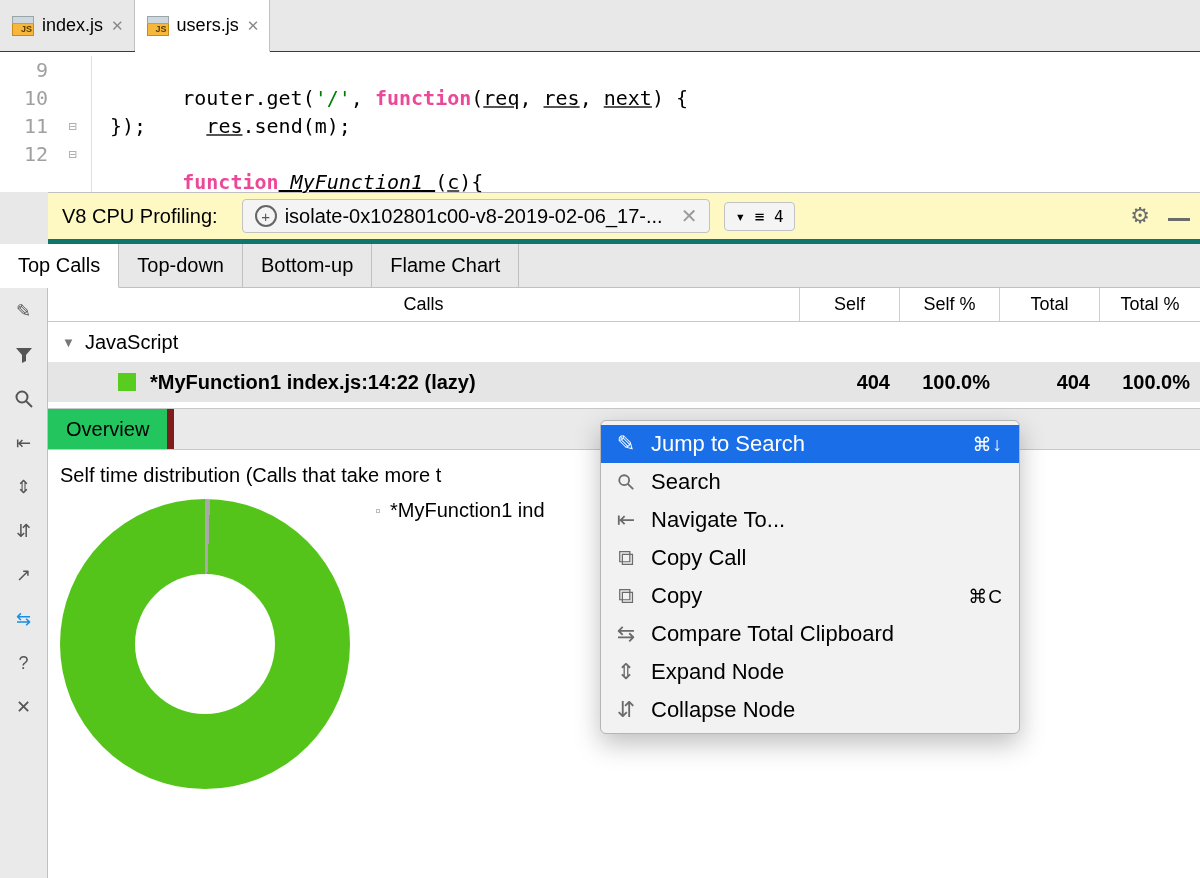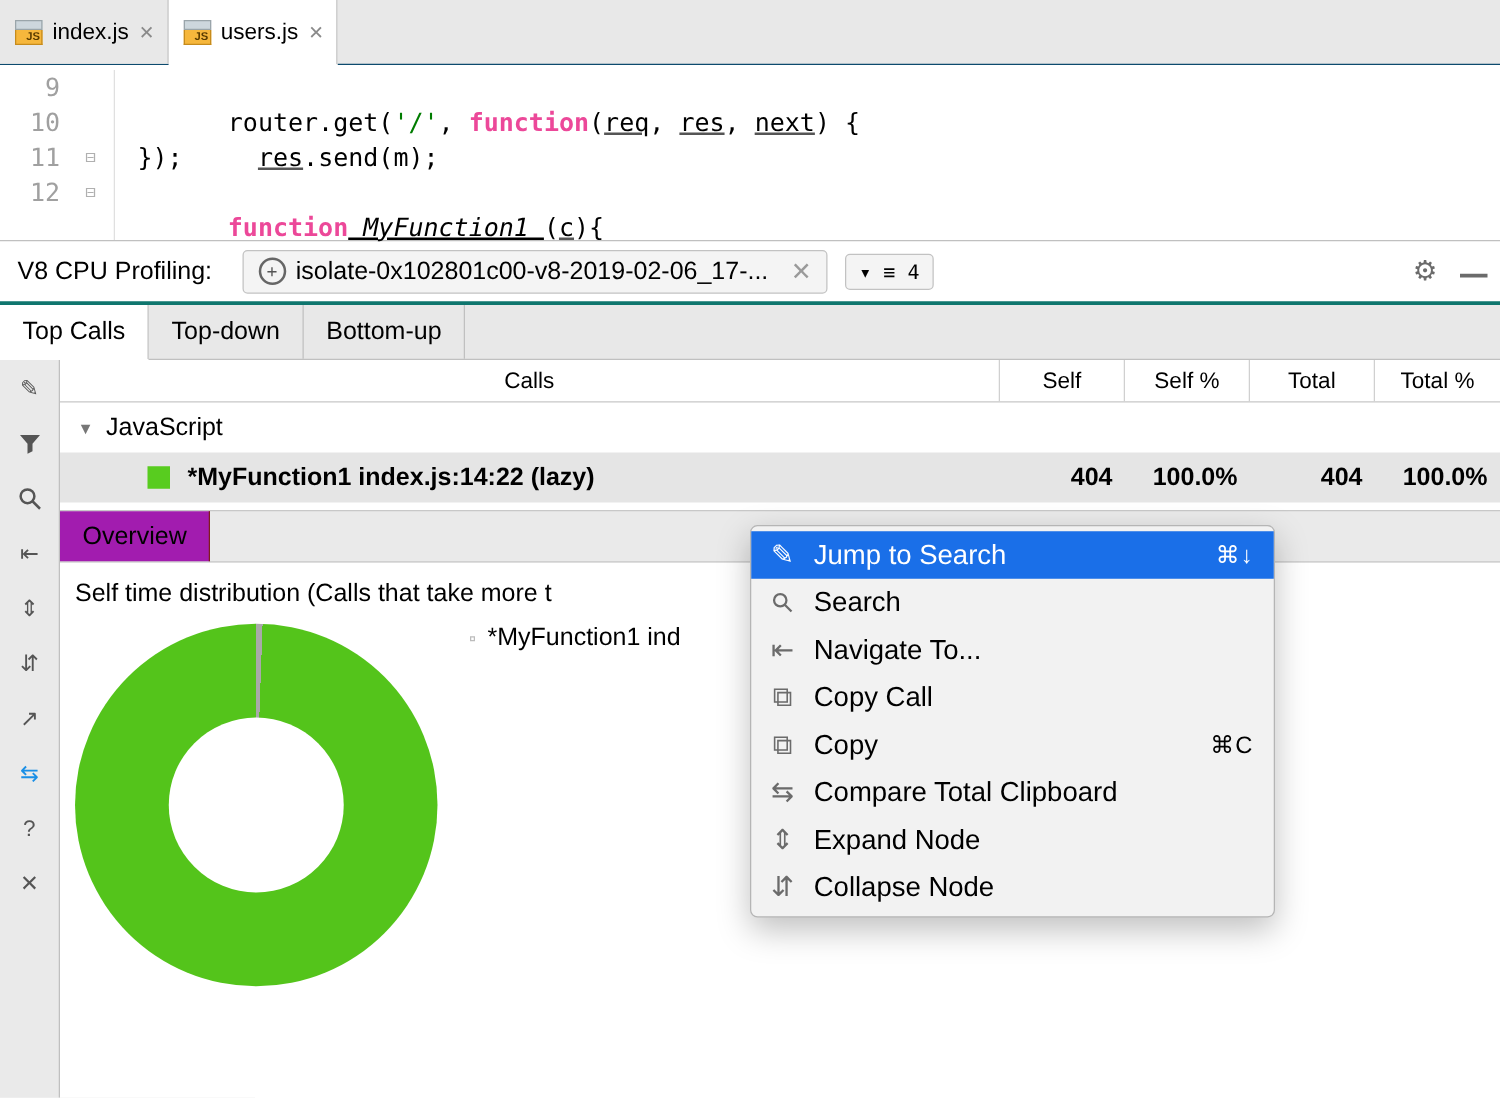--- a/index.html
+++ b/index.html
@@ -79,26 +79,27 @@
   .code-lines div { height: 28px; line-height: 28px; white-space: pre; }
   .kw { color: #ec4899; font-weight: bold; }
   .fn { font-style: italic; text-decoration: underline; }
   .str { color: #007c00; }
   .udl { text-decoration: underline; text-decoration-color: #555; }
 
   
   .prof-header {
     display: flex;
     align-items: center;
-    background: #ffffff;
+    background: #fef9c3;
     height: 52px;
     border-top: 1px solid #c0c0c0;
-    border-bottom: 3px solid #0f766e;
+    border-bottom: 5px solid #0f766e;
     padding: 0 10px 0 14px;
     font-size: 20px;
+    margin-left: 48px;
   }
   .prof-btn {
     display: flex;
     align-items: center;
     gap: 8px;
     border: 1px solid #c2c2c2;
     border-radius: 4px;
     padding: 4px 12px;
     background: #f4f4f4;
     margin-left: 24px;
@@ -187,22 +188,22 @@
     height: 42px;
     border-top: 1px solid #c8c8c8;
     border-bottom: 1px solid #c8c8c8;
     background: #eaeaea;
     margin-top: 6px;
   }
   .over-tab {
     padding: 0 18px;
     display: flex; align-items: center;
     font-size: 20px;
-    background: #a21caf;
-    border-right: 1px solid #7f1d1d;
+    background: #22c55e;
+    border-right: 7px solid #7f1d1d;
   }
 
   .dist-section { padding: 14px 12px; font-size: 20px; }
 
   .donut-wrap { display: flex; align-items: flex-start; gap: 26px; margin-top: 12px; }
   .donut {
     width: 290px; height: 290px;
     border-radius: 50%;
     background: conic-gradient(#a9a9a9 0deg 2deg, #54c41b 2deg 360deg);
     display: flex; align-items: center; justify-content: center;
@@ -295,20 +296,21 @@
   <div class="cls-count">▾ ≡ 4</div>
   <div class="spacer"></div>
   <span class="gear">⚙</span>
   <span class="min"></span>
 </div>
 
 <div class="prof-tabs">
   <div class="prof-tab active">Top Calls</div>
   <div class="prof-tab">Top-down</div>
   <div class="prof-tab">Bottom-up</div>
+  <div class="prof-tab">Flame Chart</div>
 </div>
 
 <div class="prof-body">
 
   <div class="side-tools">
     <div class="tool">✎</div>
     <div class="tool">
         <svg width="18" height="18" viewBox="0 0 18 18">
           <path d="M1 2h16l-6 7v6l-4 2v-8z" fill="#555"></path>
         </svg>

